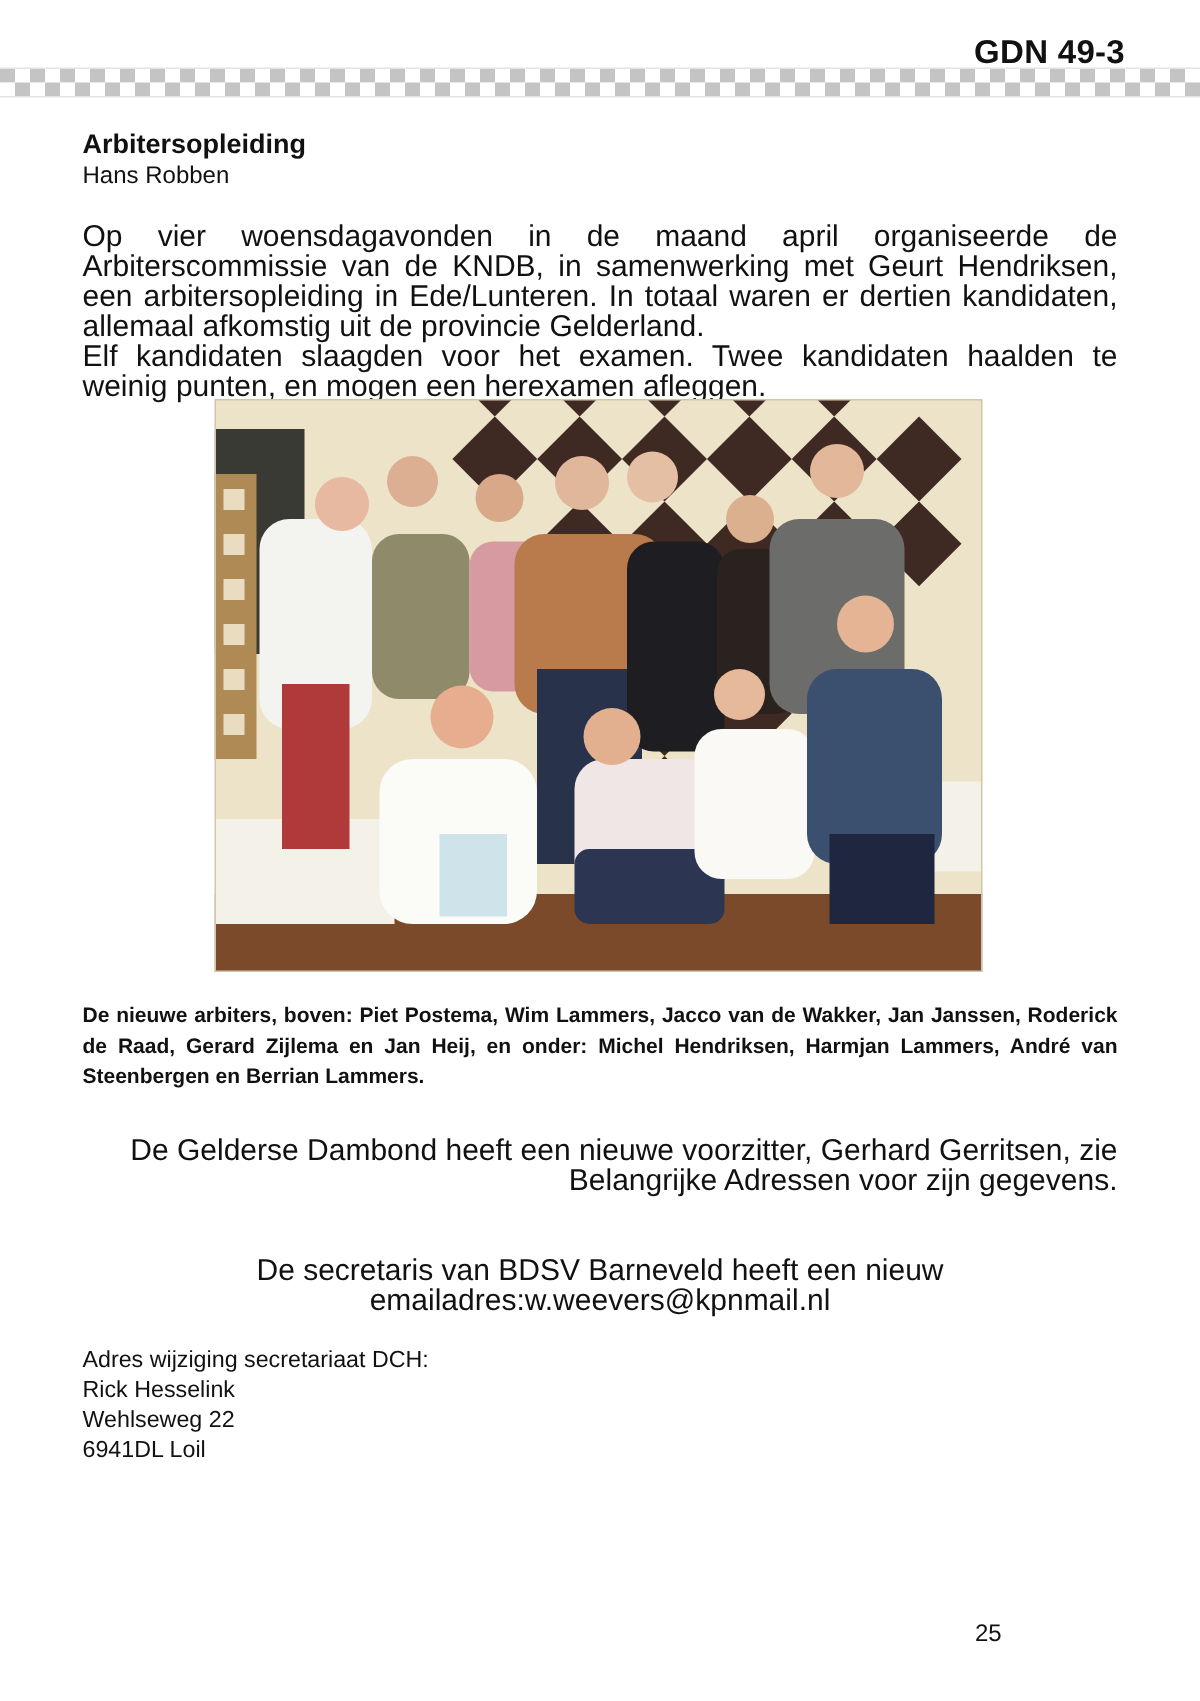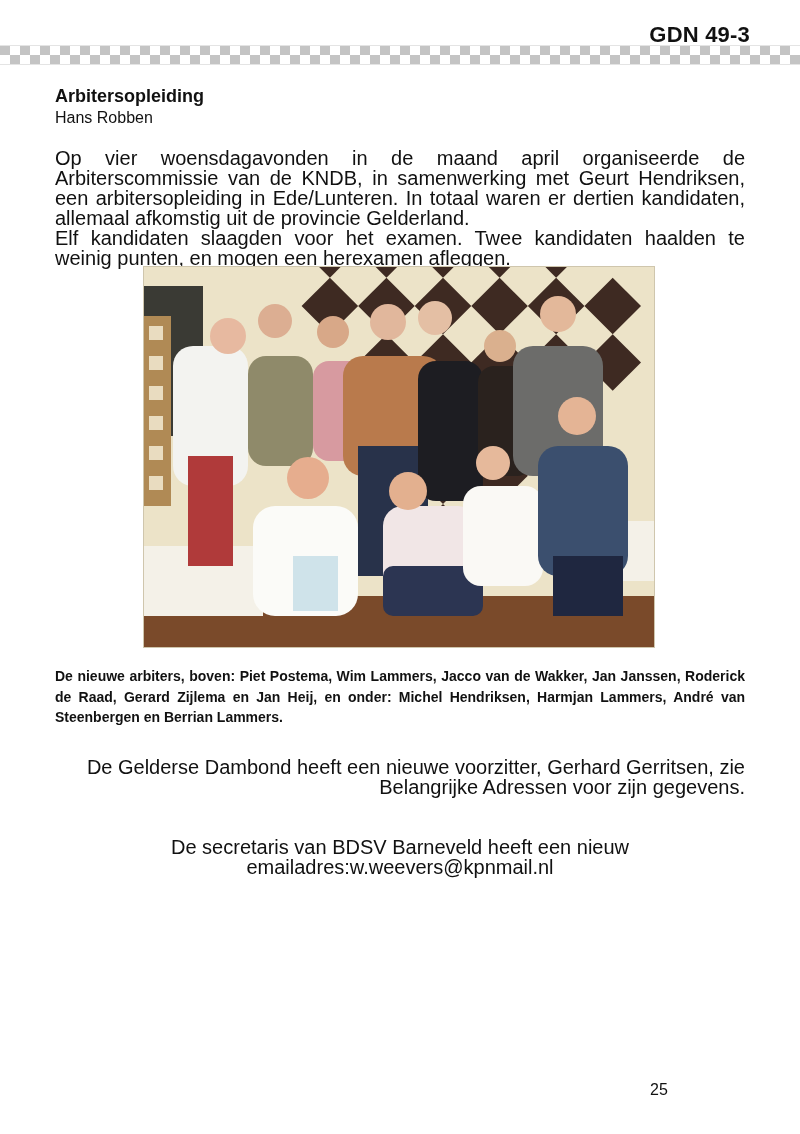--- a/index.html
+++ b/index.html
@@ -154,15 +154,21 @@
 
 <div class="caption">De nieuwe arbiters, boven: Piet Postema, Wim Lammers, Jacco van de Wakker, Jan Janssen, Roderick de Raad, Gerard Zijlema en Jan Heij, en onder: Michel Hendriksen, Harmjan Lammers, André van Steenbergen en Berrian Lammers.</div>
 
 <div class="content section2">
   <div style="height:22px;"></div>
   <p class="body" style="text-align:right;">De Gelderse Dambond heeft een nieuwe voorzitter, Gerhard Gerritsen, zie Belangrijke Adressen voor zijn gegevens.</p>
   <div style="height:20px;"></div>
   <div style="height:20px;"></div>
   <p class="body" style="text-align:center;">De secretaris van BDSV Barneveld heeft een nieuw emailadres:w.weevers@kpnmail.nl</p>
   <div style="height:20px;"></div>
+  <div class="body" style="font-size:15.5px;line-height:20px;">
+    <div>Adres wijziging secretariaat DCH:</div>
+    <div>Rick Hesselink</div>
+    <div>Wehlseweg 22</div>
+    <div>6941DL Loil</div>
+  </div>
 </div>
 
 <div class="page-number">25</div>
 
 </body></html>

